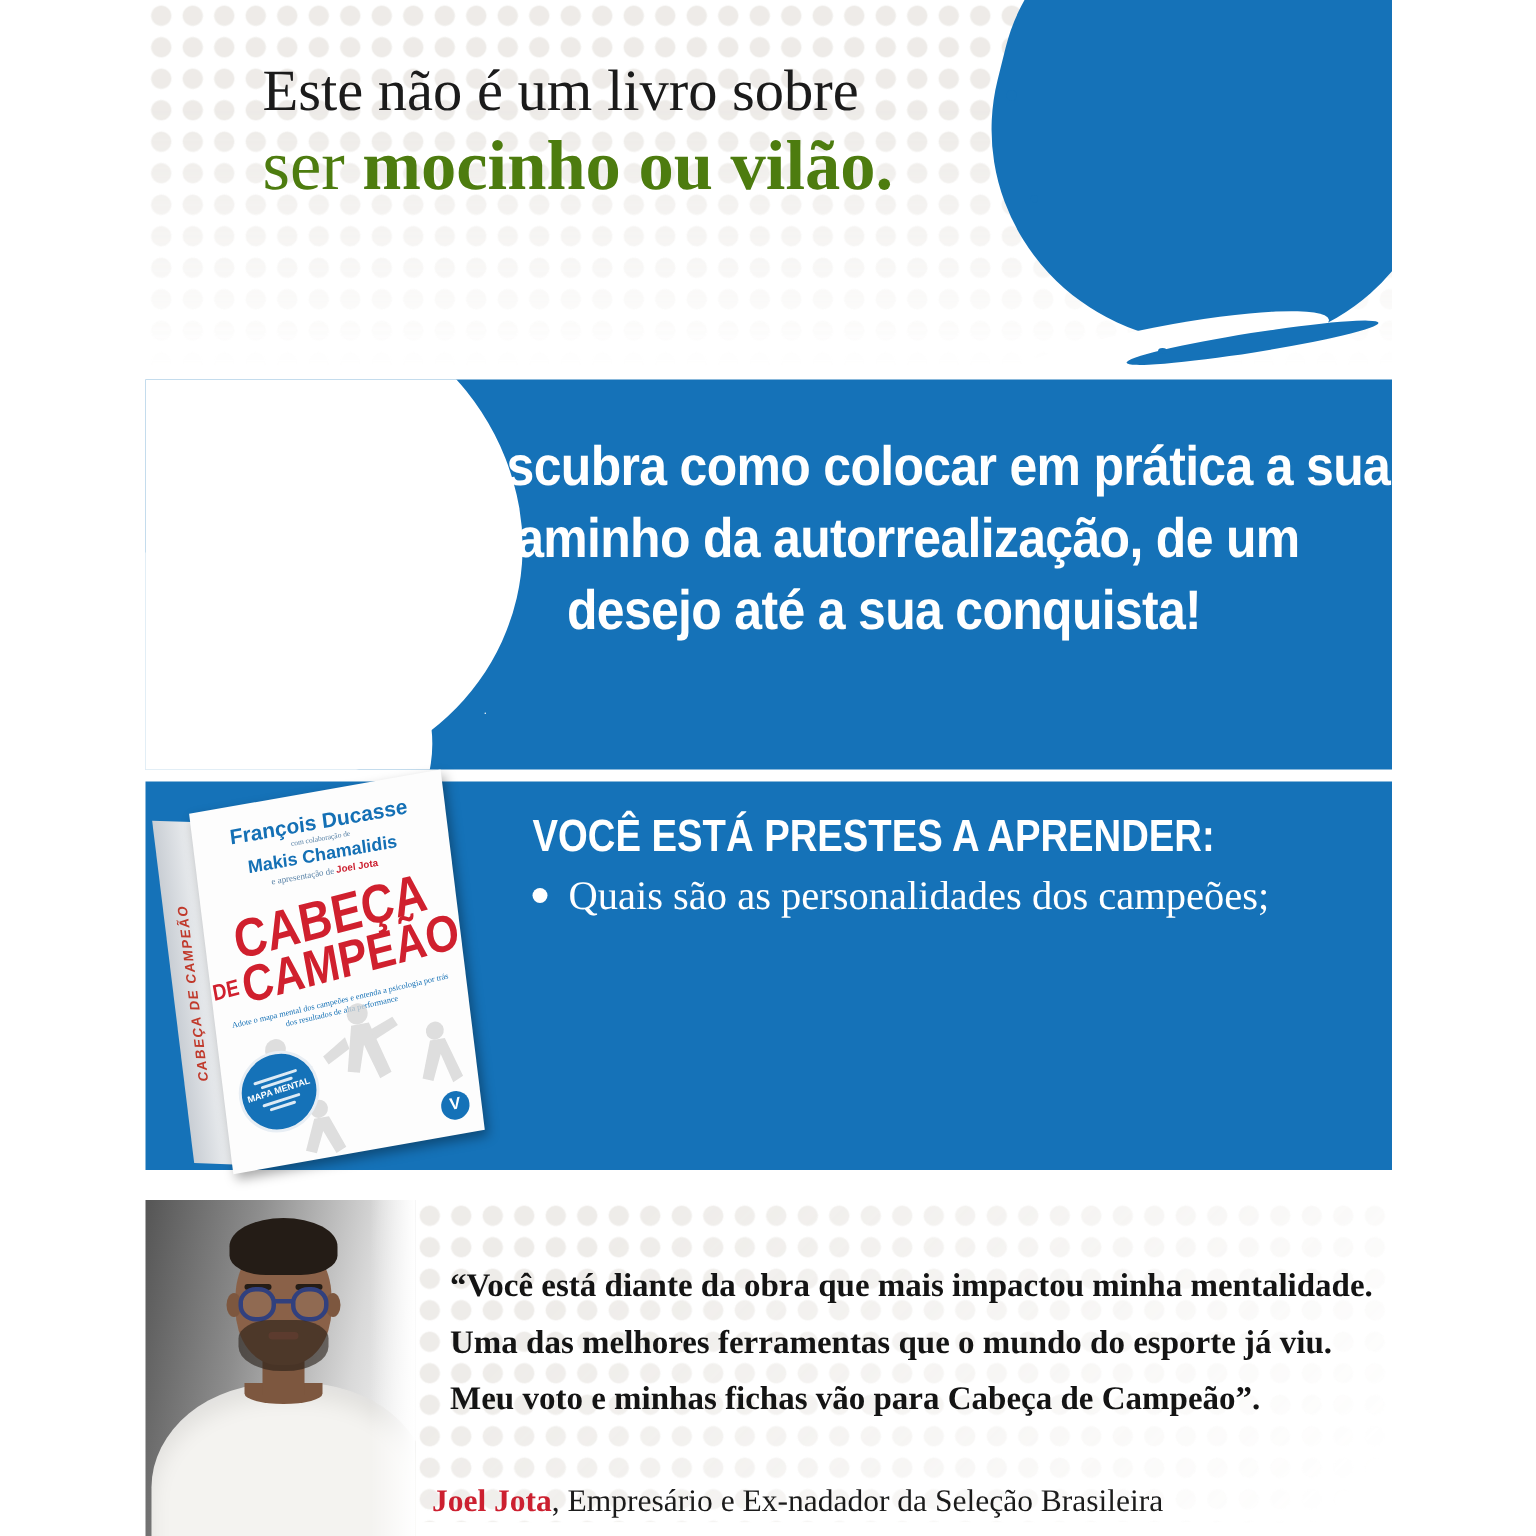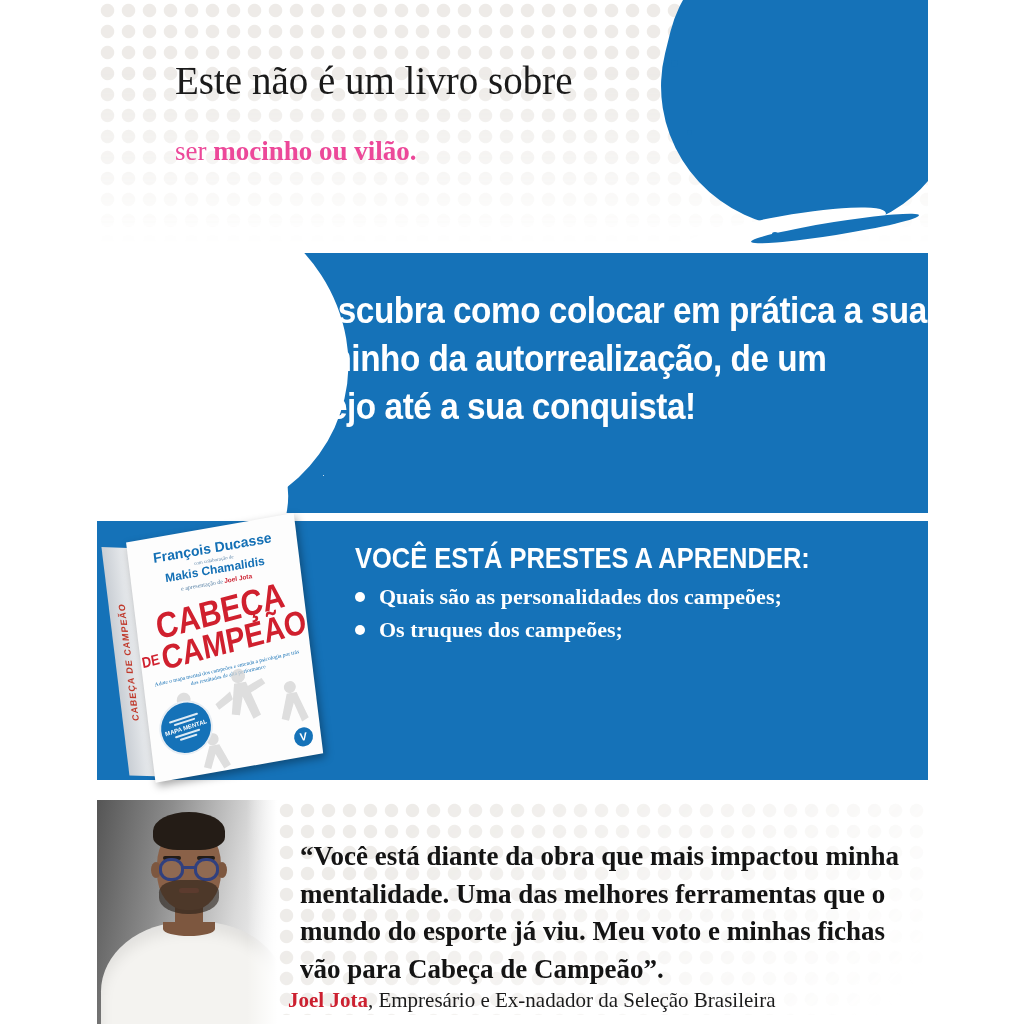--- a/index.html
+++ b/index.html
@@ -19,23 +19,23 @@
     left:97px; top:0; width:831px; height:245px; opacity:.85;
     -webkit-mask-image: linear-gradient(to bottom, rgba(0,0,0,.95) 30%, rgba(0,0,0,0) 100%);
     mask-image: linear-gradient(to bottom, rgba(0,0,0,.95) 30%, rgba(0,0,0,0) 100%);
   }
   .dots-quote {
     left:255px; top:800px; width:675px; height:215px; opacity:.8;
     -webkit-mask-image: linear-gradient(135deg, rgba(0,0,0,.95) 20%, rgba(0,0,0,0) 95%);
     mask-image: linear-gradient(135deg, rgba(0,0,0,.95) 20%, rgba(0,0,0,0) 95%);
   }
   
-  .hero-text { position:absolute; left:175px; top:56px; z-index:2; }
+  .hero-text { position:absolute; left:175px; top:36px; z-index:2; }
   .hero-l1 { font-size:39px; color:#1b1b1b; line-height:50px; }
-  .hero-l2 { font-size:27px; color:#ec4899; line-height:50px;margin-top:20px; }
+  .hero-l2 { font-size:47px; color:#4d7c0f; line-height:50px; }
   .hero-l2 b { font-weight:bold; }
   .hero-l3 {
     margin-top:8px; font-family:"Liberation Sans", sans-serif;
     font-weight:bold; font-size:64px; line-height:62px; white-space:nowrap;
   }
   .cond { display:inline-block; transform:scaleX(.8); transform-origin:0 50%; letter-spacing:-1px; }
   .blue-txt { color:#1478bd; }
   .red-txt  { color:#cc2030; }
   
   .circle-clip { position:absolute; left:97px; top:0; width:831px; height:250px; overflow:hidden; z-index:1; }
@@ -54,41 +54,41 @@
     background:#1572b8; overflow:hidden; z-index:1;
   }
   .splash1 { position:absolute; left:-90px; top:-60px; width:340px; height:330px;
     background:#fff; border-radius:38% 62% 55% 45%; transform:rotate(-10deg); }
   .splash2 { position:absolute; left:-110px; top:120px; width:300px; height:240px;
     background:#fff; border-radius:50% 50% 62% 38%; transform:rotate(14deg); }
   .splash-speck { position:absolute; width:5px; height:5px; border-radius:50%; background:#fff;
     box-shadow: 14px 22px 0 -1px #fff, 30px 60px 0 0 #fff, 8px 95px 0 1px #fff,
                 26px 130px 0 -1px #fff, 12px 170px 0 0 #fff, 34px 200px 0 -2px #fff; }
   .banner-text {
-    position:absolute; right:22px; top:34px; width:680px; text-align:left;
+    position:absolute; right:22px; top:34px; width:680px; text-align:center;
     font-family:"Liberation Sans", sans-serif; font-weight:bold;
     font-size:37px; line-height:48px; color:#ffffff; z-index:2;
   }
   .banner-text .line { white-space:nowrap; }
   .banner-text .cline { display:inline-block; transform:scaleX(.9); transform-origin:100% 50%; letter-spacing:-.5px; }
   .hl { background:#d01f31; padding:1px 8px 3px 8px; }
   
   .panel {
     position:absolute; left:97px; top:521px; width:831px; height:259px;
     background:#1572b8; z-index:1;
   }
   .learn-head {
     position:absolute; left:258px; top:20px; white-space:nowrap;
     font-family:"Liberation Sans", sans-serif; font-weight:bold;
     font-size:30px; color:#ffffff;
   }
   .learn-list { position:absolute; left:282px; top:64px; width:480px; list-style:none; }
   .learn-list li {
-    position:relative; font-size:22px; line-height:24px; color:#ffffff;
-    margin-bottom:9px; padding-left:0;font-weight:bold;
+    position:relative; font-size:27px; line-height:24px; color:#ffffff;
+    margin-bottom:9px; padding-left:0;
   }
   .learn-list li::before {
     content:""; position:absolute; left:-24px; top:7px; width:10px; height:10px;
     border-radius:50%; background:#ffffff;
   }
   
   .book { position:absolute; left:12px; top:4px; width:230px; height:252px; transform:rotate(-7deg); z-index:3; }
   .spine {
     position:absolute; left:6px; top:10px; width:26px; height:230px;
     background:linear-gradient(to right,#c9ced4,#eef0f2); transform:skewY(9deg);
@@ -153,21 +153,21 @@
   .p-bridge { position:absolute; left:86px; top:66px; width:12px; height:3px; background:#31407e; }
   .p-beard { position:absolute; left:62px; top:80px; width:60px; height:34px;
     background:rgba(36,28,22,.6); border-radius:36% 36% 48% 48%; }
   .p-mouth { position:absolute; left:82px; top:88px; width:20px; height:5px; background:#5c3b2e; border-radius:3px; }
   .p-neck { position:absolute; left:78px; top:102px; width:28px; height:28px; background:#7d573f; }
   .p-shirt { position:absolute; left:4px; top:122px; width:185px; height:120px; background:#f4f3f0;
     border-radius:46% 46% 0 0 / 58% 58% 0 0; box-shadow:inset 0 10px 14px rgba(0,0,0,.08); }
   .p-collar { position:absolute; left:66px; top:122px; width:52px; height:14px; background:#7d573f;
     border-radius:0 0 50% 50%; }
   .quote-block { position:absolute; left:300px; top:838px; width:620px; z-index:2; }
-  .quote { font-weight:bold; font-size:27px; line-height:37.5px; color:#141414; }
+  .quote { font-weight:bold; font-size:22px; line-height:37.5px; color:#141414; }
   .attrib { position:absolute; left:288px; top:988px; font-size:21px; color:#1b1b1b; z-index:2; white-space:nowrap; }
   .attrib b { color:#cc2030; font-weight:bold; }
 </style>
 </head>
 <body>
 
 <div id="canvas">
 
   <div class="dots dots-top"></div>
   <div class="dots dots-quote"></div>
@@ -235,21 +235,20 @@
           <div class="badge-txt">MAPA MENTAL</div>
           <div class="badge-bar" style="width:26px"></div>
           <div class="badge-bar" style="width:18px"></div>
         </div>
         <div class="bk-logo">V</div>
       </div>
     </div>
     <div class="learn-head"><span class="cond" style="transform:scaleX(.85); letter-spacing:0;">VOCÊ ESTÁ PRESTES A APRENDER:</span></div>
     <ul class="learn-list">
       <li>Quais são as personalidades dos campeões;</li>
-      <li>Os truques dos campeões;</li>
     </ul>
   </div>
 
   <div class="photo">
     <div class="p-shirt"></div>
     <div class="p-collar"></div>
     <div class="p-neck"></div>
     <div class="p-head"></div>
     <div class="p-hair"></div>
     <div class="p-ear" style="left:54px;"></div>

